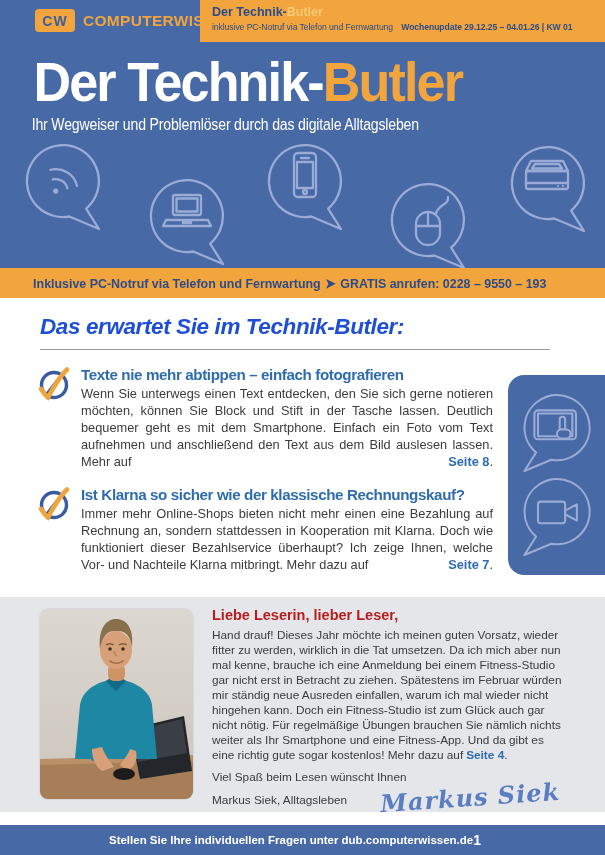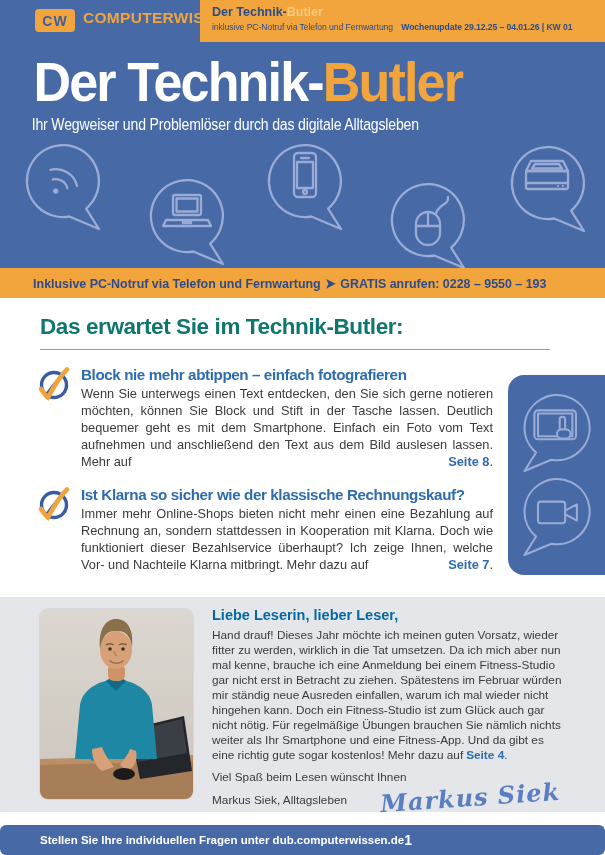--- a/index.html
+++ b/index.html
@@ -1,21 +1,21 @@
 <!DOCTYPE html>
 <html><head>
 <meta charset="utf-8">
 <style>
   html,body{margin:0;padding:0;background:#fff;}
   .page{position:relative;width:605px;height:855px;overflow:hidden;
         font-family:"Liberation Sans",sans-serif;background:#fff;}
 
   
   .topbar{position:absolute;left:0;top:0;width:605px;height:42px;background:#4769A6;}
-  .brand{position:absolute;left:35px;top:9px;display:flex;align-items:flex-start;gap:8px;}
+  .brand{position:absolute;left:35px;top:9px;display:flex;align-items:center;gap:8px;}
   .cw-badge{width:40px;height:23px;background:#F2A53C;border-radius:4px;color:#3B5FA0;
             font-weight:bold;font-size:14px;display:flex;align-items:center;justify-content:center;
             letter-spacing:1px;}
   .brand-name{color:#F2A53C;font-weight:bold;font-size:15.5px;letter-spacing:.3px;}
   .masthead{position:absolute;left:200px;top:0;right:0;height:42px;background:#F2A53C;
             padding:5px 0 0 12px;box-sizing:border-box;overflow:hidden;}
   .mh-line1{font-size:12.5px;font-weight:bold;color:#2B4C8C;white-space:nowrap;}
   .mh-line1 .mh-t2{color:#F9C878;}
   .mh-line2{font-size:9.5px;color:#2B4C8C;white-space:nowrap;transform:scaleX(.91);
             transform-origin:left;margin-top:2px;letter-spacing:-.1px;}
@@ -34,53 +34,53 @@
 
   
   .notruf{position:absolute;left:0;top:268px;width:605px;height:30px;background:#F2A53C;
           display:flex;align-items:center;}
   .notruf-inner{padding-left:36px;font-weight:bold;color:#2B4C8C;font-size:13.5px;
                 white-space:nowrap;transform:scaleX(.92);transform-origin:left center;}
   .notruf-arrow{margin:0 5px;}
 
   
   .content{position:absolute;left:0;top:298px;width:605px;height:299px;background:#fff;}
-  .content h2{margin:16px 0 0 40px;font-size:22.5px;color:#0f766e;letter-spacing:-.4px;}
+  .content h2{margin:16px 0 0 40px;font-size:22.5px;color:#1d4ed8;letter-spacing:-.4px;font-style:italic;}
   .content hr{border:none;border-top:1.4px solid #9A9A9A;margin:9px 55px 0 40px;}
   .teaser{display:flex;gap:9px;padding-left:34px;margin-top:16px;}
   .teaser-icon{flex:0 0 38px;}
   .teaser-col{width:412px;}
   .teaser h3{margin:0 0 3px 0;font-size:15.2px;color:#2E6CAE;letter-spacing:-.4px;white-space:nowrap;}
   .t-body{position:relative;margin:0;font-size:12.8px;line-height:1.32;color:#3B3B3B;
           text-align:justify;}
   .page-ref{position:absolute;right:0;bottom:0;background:#fff;padding-left:8px;}
   .plink{color:#2E6CAE;font-weight:bold;text-decoration:none;cursor:pointer;}
   .side-box{position:absolute;right:0;top:77px;width:97px;height:200px;background:#4769A6;
             border-radius:16px 0 0 16px;}
   .side-box svg{display:block;margin:0 auto;}
   .side-box .sb1{padding-top:16px;}
 
   
   .letter-sec{position:absolute;left:0;top:597px;width:605px;height:215px;background:#E4E6E9;}
   .photo-wrap{position:absolute;left:40px;top:12px;width:153px;height:190px;border-radius:8px;
               overflow:hidden;box-shadow:0 0 0 1px rgba(0,0,0,.06);}
   .letter-text{position:absolute;left:212px;top:10px;width:356px;color:#3B3B3B;}
-  .letter-text h3{margin:0 0 5px 0;font-size:14.5px;color:#0369a1;}
+  .letter-text h3{margin:0 0 5px 0;font-size:14.5px;color:#b91c1c;}
   .letter-body{margin:0;font-size:11.8px;line-height:1.27;text-align:left;}
   .letter-body .plink{margin-left:3px;}
   .closing{margin:7px 0 0 0;font-size:11.8px;}
   .author-row{margin-top:7px;font-size:11.8px;white-space:nowrap;}
   .signature{display:inline-block;font-family:"DejaVu Serif",serif;font-style:italic;
              font-weight:bold;color:#5B7EC2;font-size:24px;letter-spacing:1px;
              transform:rotate(-4deg) translateY(2px);margin-left:30px;line-height:.4;}
 
   
   .footer{position:absolute;left:0;top:825px;width:605px;height:30px;background:#4769A6;
-          display:flex;align-items:center;justify-content:flex-start;box-sizing:border-box;
-          padding:0 55px 0 40px;color:#fff;border-radius:6px;}
+          display:flex;align-items:center;justify-content:center;box-sizing:border-box;
+          padding:0 55px 0 40px;color:#fff;}
   .footer-text{font-weight:bold;font-size:11.5px;}
   .footer-page{font-weight:bold;font-size:14px;}
 
   .ic{stroke:#9AACD6;stroke-width:2.3;fill:none;stroke-linecap:round;stroke-linejoin:round;}
 </style>
 </head>
 <body>
 
 <div class="page">
 
@@ -165,21 +165,21 @@
 
     <article class="teaser">
       <span class="teaser-icon">
         <svg width="38" height="38" viewBox="0 0 38 38">
           <circle cx="20" cy="19" r="12.5" stroke="#3A5BA2" stroke-width="3.4" fill="none"></circle>
           <line x1="28.5" y1="8" x2="11" y2="30.5" stroke="#3A5BA2" stroke-width="3.2"></line>
           <path d="M7 23 C10 27.5 12.5 30.5 14 31.5 C18 24 26 10 33 3.5" stroke="#F2A43C" stroke-width="4.6" fill="none" stroke-linecap="round"></path>
         </svg>
       </span>
       <div class="teaser-col">
-        <h3>Block nie mehr abtippen – einfach fotografieren</h3>
+        <h3>Texte nie mehr abtippen – einfach fotografieren</h3>
         <p class="t-body"><span>Wenn Sie unterwegs einen Text entdecken, den Sie sich gerne notieren möchten, können Sie Block und Stift in der Tasche lassen. Deutlich bequemer geht es mit dem Smartphone. Einfach ein Foto vom Text aufnehmen und anschließend den Text aus dem Bild auslesen lassen. Mehr auf</span><span class="page-ref"><a class="plink">Seite 8</a><span>.</span></span></p>
       </div>
     </article>
 
     <article class="teaser" style="">
       <span class="teaser-icon">
         <svg width="38" height="38" viewBox="0 0 38 38">
           <circle cx="20" cy="19" r="12.5" stroke="#3A5BA2" stroke-width="3.4" fill="none"></circle>
           <line x1="28.5" y1="8" x2="11" y2="30.5" stroke="#3A5BA2" stroke-width="3.2"></line>
           <path d="M7 23 C10 27.5 12.5 30.5 14 31.5 C18 24 26 10 33 3.5" stroke="#F2A43C" stroke-width="4.6" fill="none" stroke-linecap="round"></path>

